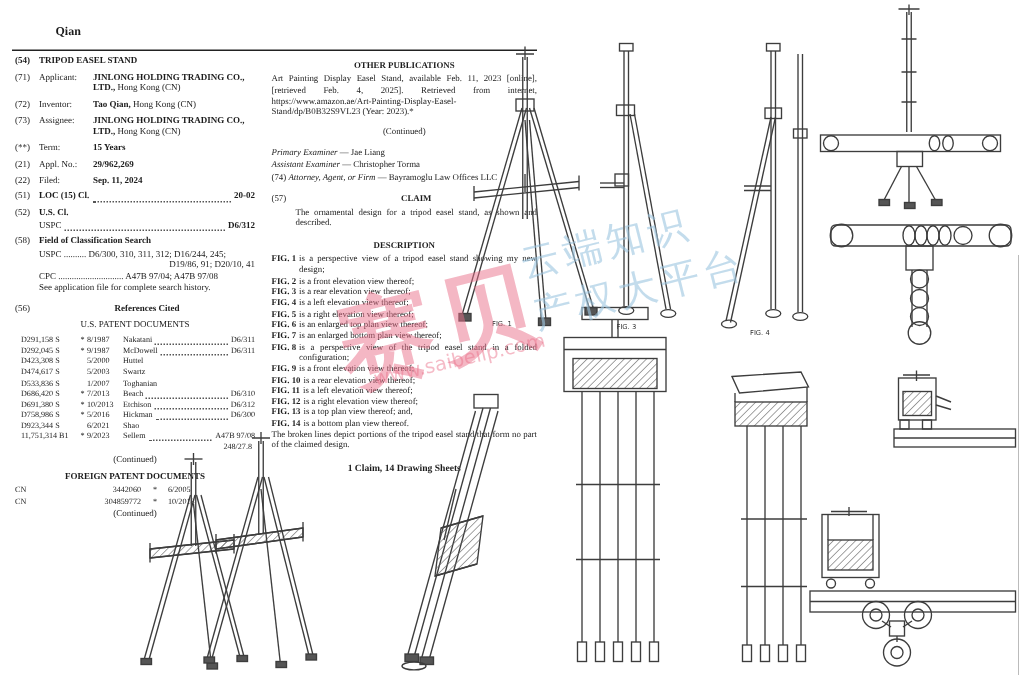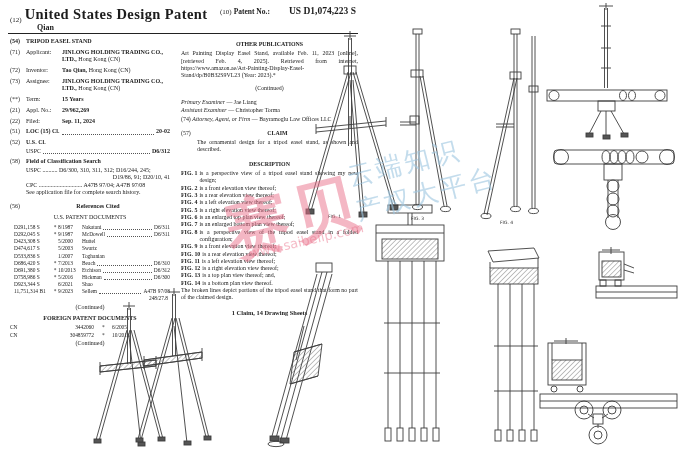--- a/index.html
+++ b/index.html
@@ -3,21 +3,21 @@
 <meta charset="utf-8">
 <style>
   html,body{margin:0;padding:0;background:#888}
   .page{position:relative;width:679px;height:450px;background:#ffffff;
         font-family:"Liberation Serif",serif;color:#1c1c1c;overflow:hidden;margin:0 auto}
 
   
   .hdr{position:absolute;left:10px;top:5px;width:346px;display:flex;justify-content:space-between}
   .h12{font-size:7px;margin-right:3px;position:relative;top:3px}
   .h-title{font-size:14.5px;font-weight:bold;letter-spacing:.4px;white-space:nowrap}
-  .h-name{font-size:8px;font-weight:bold;margin-left:27px;margin-top:0px}
+  .h-name{font-size:8px;font-weight:bold;margin-left:27px;margin-top:11px}
   .h-right{width:136px;flex:none}
   .pn-row{display:flex;align-items:baseline;font-size:7px;line-height:1.45}
   .pn-code{margin-right:2px}
   .pn-lbl{font-weight:bold;font-size:7.5px}
   .pn-val{font-weight:bold;font-size:9.5px;margin-left:auto;white-space:nowrap}
   .dt-val{font-weight:bold;font-size:8px;margin-left:auto;white-space:nowrap}
   .rule{position:absolute;left:8px;top:33px;width:350px;border-top:1.6px solid #222}
 
   
   .cols{position:absolute;left:10px;top:38px;width:348px;display:flex;gap:11px}
@@ -77,31 +77,23 @@
   <svg width="0" height="0" style="position:absolute">
     <defs>
       <pattern id="hx" width="3.5" height="3.5" patternUnits="userSpaceOnUse" patternTransform="rotate(45)">
         <line x1="0" y1="0" x2="0" y2="3.5" stroke="#666" stroke-width="0.8"></line>
       </pattern>
     </defs>
   </svg>
 
   <div class="hdr">
     <div>
-      <div>
-        <span class="h12">(12)</span><span class="h-title">United States Design Patent</span>
-      </div>
       <div class="h-name">Qian</div>
     </div>
     <div class="h-right">
-      <div class="pn-row">
-        <span class="pn-code">(10)</span>
-        <span class="pn-lbl">Patent No.:</span>
-        <span class="pn-val">US D1,074,223 S</span>
-      </div>
     </div>
   </div>
   <div class="rule"></div>
 
   <div class="cols">
 
     <div class="lcol">
       <div class="fld bold">
         <span class="code">(54)</span>
         <span class="val">TRIPOD EASEL STAND</span>

